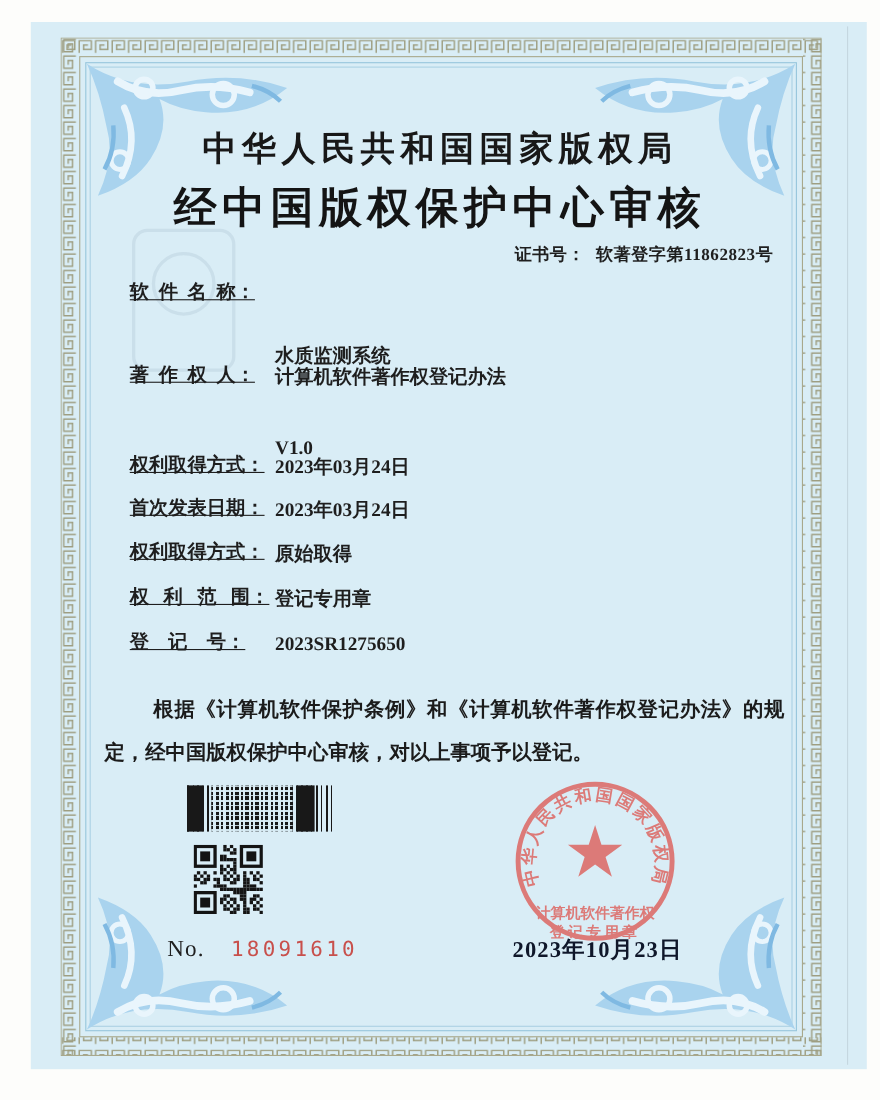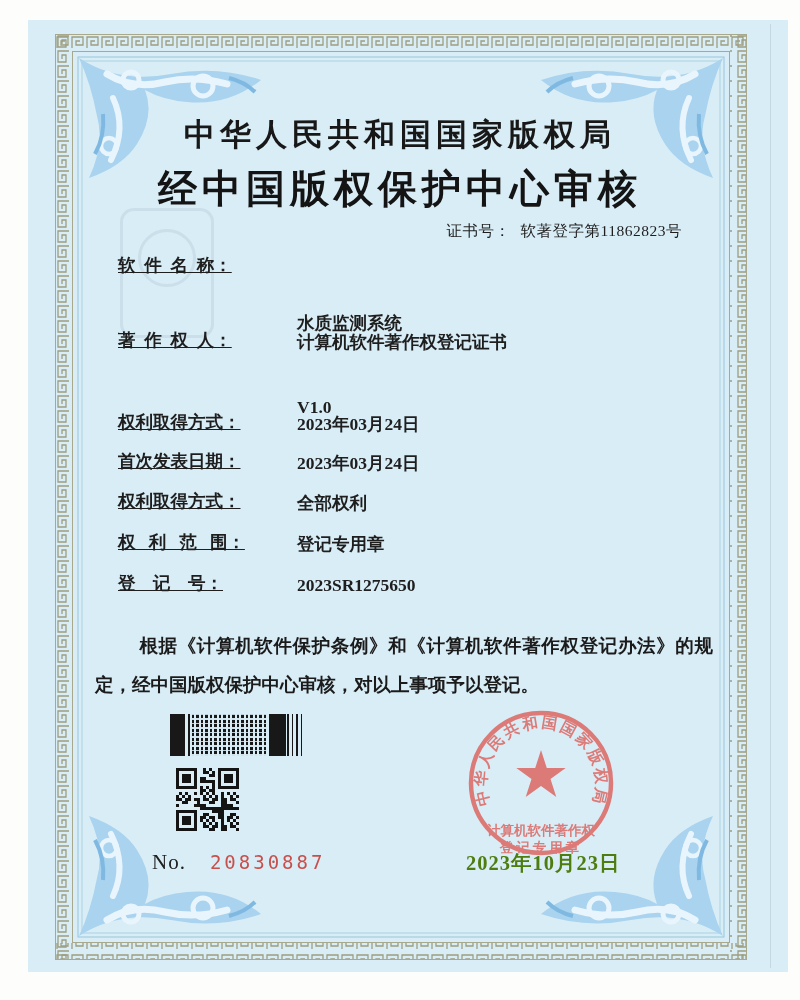--- a/index.html
+++ b/index.html
@@ -15,26 +15,26 @@
   
   .watermark{position:absolute;border:3px solid rgba(150,175,190,.22);border-radius:14px;}
   .watermark .wm-circle{position:absolute;left:50%;top:38%;transform:translate(-50%,-50%);
     width:52px;height:52px;border:3px solid rgba(150,175,190,.22);border-radius:50%;}
   .wm-1{left:120px;top:208px;width:88px;height:124px;}
   
   .authority{position:absolute;left:90px;top:114px;width:620px;text-align:center;
     font-size:31px;font-weight:700;letter-spacing:5px;color:#181818;}
   .cert-title{position:absolute;left:70px;top:162px;width:660px;text-align:center;
     font-size:39px;font-weight:700;letter-spacing:5px;color:#141414;}
-  .cert-no{position:absolute;top:221px;right:118px;font-size:15.5px;font-weight:400;letter-spacing:.5px;}
+  .cert-no{position:absolute;top:221px;right:97px;font-size:15.5px;font-weight:700;letter-spacing:.5px;}
   .cert-no .lbl{margin-right:10px;}
   
   .f-row{position:absolute;left:118px;width:580px;font-size:17.5px;font-weight:700;}
   .f-label{position:absolute;left:0;white-space:pre;text-decoration:underline;}
-  .f-value{position:absolute;left:132px;white-space:pre;line-height:28px;margin-left:47px;}
+  .f-value{position:absolute;left:132px;white-space:pre;line-height:28px;}
   .r0{top:253px}.r1{top:328px}.r2{top:410px}.r3{top:449px}.r4{top:489px}.r5{top:530px}.r6{top:571px}
   
   .statement{position:absolute;left:95px;top:608px;width:618px;
     font-size:18.5px;font-weight:600;line-height:39px;text-indent:2.4em;
     text-align:justify;color:#1b1b1b;}
   
   .barcode{position:absolute;left:170px;top:714px;width:132px;height:42px;
     background:
       linear-gradient(#181818,#181818) 0 0/14px 100% no-repeat,
       linear-gradient(#181818,#181818) 100px 0/16px 100% no-repeat,
@@ -44,21 +44,21 @@
       repeating-linear-gradient(0deg,rgba(217,237,246,.95) 0 2px,rgba(0,0,0,0) 2px 5px,rgba(217,237,246,.85) 5px 6px,rgba(0,0,0,0) 6px 9px),
       repeating-linear-gradient(90deg,#181818 0 2px,rgba(217,237,246,.9) 2px 4px,#181818 4px 7px,rgba(217,237,246,.9) 7px 9px);}
   
   .qr{position:absolute;left:176px;top:768px;width:63px;height:63px;}
   
   .seal{position:absolute;left:456px;top:698px;width:170px;height:170px;opacity:.82;}
   
   .serial{position:absolute;left:152px;top:850px;font-size:21px;}
   .serial .prefix{color:#202020;letter-spacing:1px;margin-right:24px;}
   .serial .num{color:#c8504c;letter-spacing:3px;font-family:"DejaVu Sans Mono","Liberation Mono",monospace;font-size:19px;}
-  .issue-date{position:absolute;left:466px;top:849px;font-size:20.5px;font-weight:700;letter-spacing:1px;color:#4d7c0f;}
+  .issue-date{position:absolute;left:466px;top:849px;font-size:20.5px;font-weight:700;letter-spacing:1px;color:#0f172a;}
 </style>
 </head>
 <body>
 
 <div class="paper"></div>
 <div class="fold-line"></div>
 
 <svg class="frame-svg" width="692" height="926" viewBox="0 0 692 926">
   <defs>
     <pattern id="gkH" width="15" height="17" patternUnits="userSpaceOnUse">
@@ -107,33 +107,33 @@
 
 <div class="f-row r0">
   <span class="f-label">软  件  名  称：</span>
   <span class="f-value">
     <div>水质监测系统</div>
     <div>V1.0</div>
   </span>
 </div>
 <div class="f-row r1">
   <span class="f-label">著  作  权  人：</span>
-  <span class="f-value">计算机软件著作权登记证书</span>
+  <span class="f-value">计算机软件著作权登记办法</span>
 </div>
 <div class="f-row r2">
   <span class="f-label">权利取得方式：</span>
   <span class="f-value">2023年03月24日</span>
 </div>
 <div class="f-row r3">
   <span class="f-label">首次发表日期：</span>
   <span class="f-value">2023年03月24日</span>
 </div>
 <div class="f-row r4">
   <span class="f-label">权利取得方式：</span>
-  <span class="f-value">全部权利</span>
+  <span class="f-value">原始取得</span>
 </div>
 <div class="f-row r5">
   <span class="f-label">权   利   范   围：</span>
   <span class="f-value">登记专用章</span>
 </div>
 <div class="f-row r6">
   <span class="f-label">登    记    号：</span>
   <span class="f-value">2023SR1275650</span>
 </div>
 
@@ -290,15 +290,15 @@
   <circle cx="85" cy="85" r="70" fill="none" stroke="#dd625d" stroke-width="4.5"></circle>
   <text font-size="15.5" font-weight="700" fill="#dd625d" letter-spacing="2.5">
     <textPath href="#ringArc" startOffset="50%" text-anchor="middle">中华人民共和国国家版权局</textPath>
   </text>
   <polygon fill="#dd625d" points="85,52 90.8,70 109.7,70 94.5,81.1 100.3,99 85,87.9 69.7,99 75.5,81.1 60.3,70 79.2,70"></polygon>
   <text x="85" y="137" text-anchor="middle" font-size="13.5" font-weight="700" fill="#dd625d">计算机软件著作权</text>
   <text x="85" y="154" text-anchor="middle" font-size="13.5" font-weight="700" fill="#dd625d" letter-spacing="3">登记专用章</text>
 </svg>
 
 <div class="serial">
-  <span class="prefix">No.</span><span class="num">20830887</span>
+  <span class="prefix">No.</span><span class="num">18091610</span>
 </div>
 <div class="issue-date">2023年10月23日</div>
 
 </body></html>

